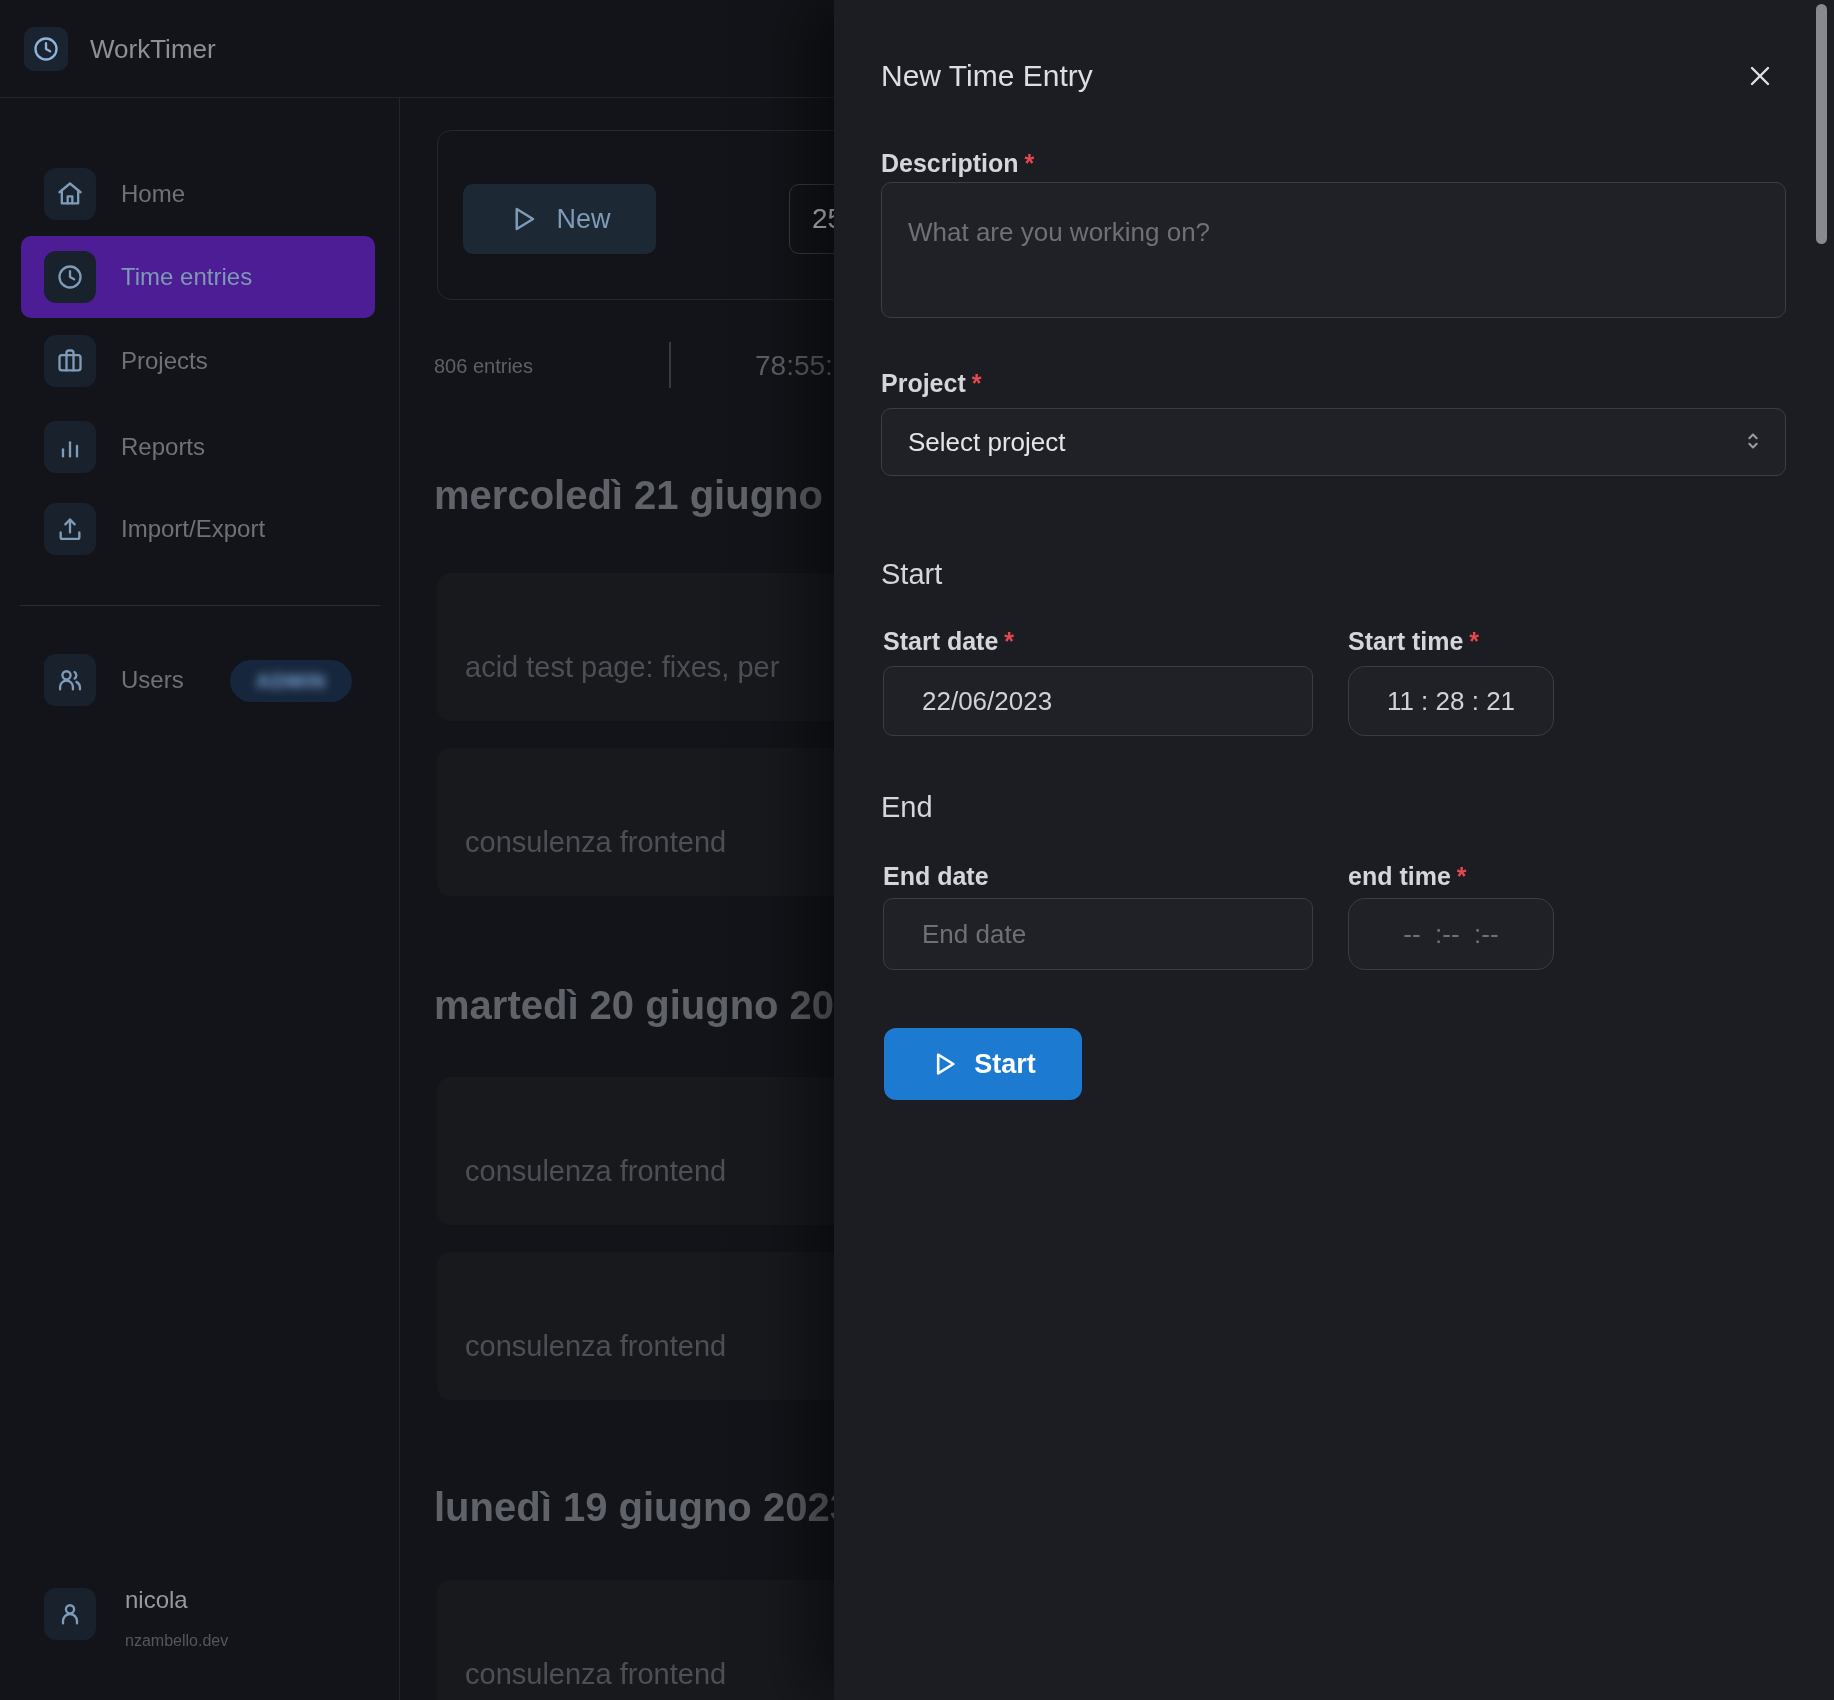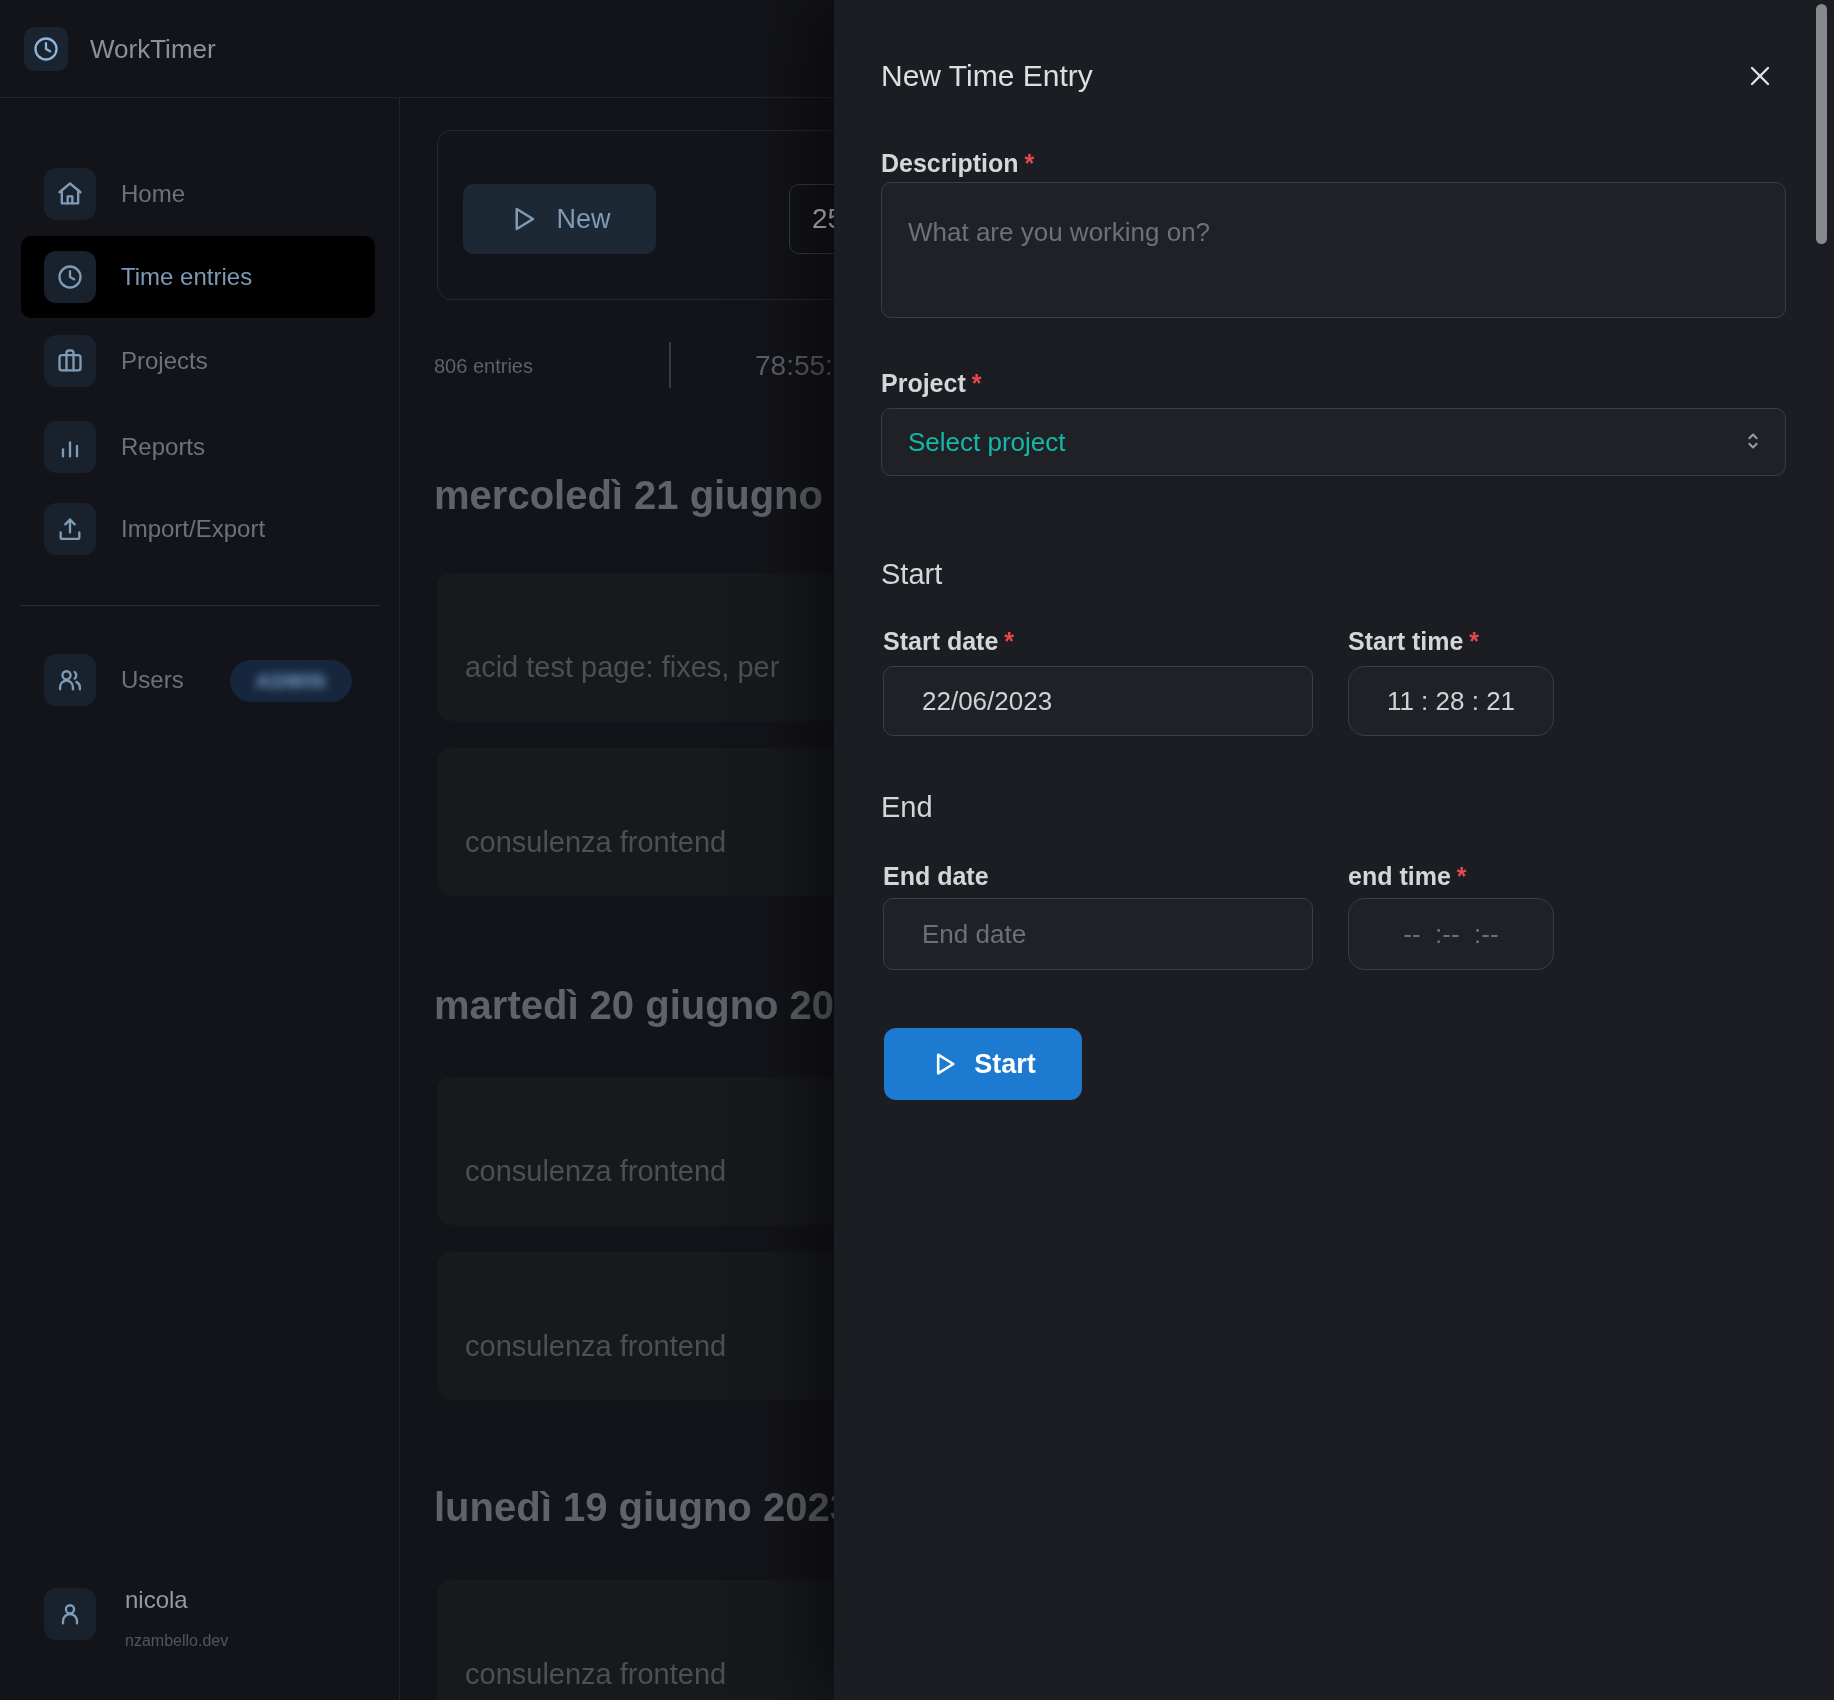--- a/index.html
+++ b/index.html
@@ -8,21 +8,21 @@
   .app { position:relative; width:1834px; height:1700px; background:#131419; overflow:hidden; color:#c7c9cd; }
 
   
   .topbar { position:absolute; left:0; top:0; width:1834px; height:98px; border-bottom:1px solid #232529; display:flex; align-items:center; }
   .logo-box { position:absolute; left:24px; top:27px; width:44px; height:44px; border-radius:10px; background:#1a2431; display:flex; align-items:center; justify-content:center; color:#8fb3da; }
   .app-title { position:absolute; left:90px; top:0; height:98px; display:flex; align-items:center; font-size:26px; font-weight:500; color:#8d9096; }
 
   
   .sidebar { position:absolute; left:0; top:98px; width:400px; height:1602px; border-right:1px solid #232529; }
   .nav-item { position:absolute; left:21px; width:354px; height:82px; border-radius:10px; display:flex; align-items:center; cursor:pointer; }
-  .nav-item.active { background:#000000; }
+  .nav-item.active { background:#4c1d95; }
   .icon-box { width:52px; height:52px; border-radius:12px; background:#19212c; display:flex; align-items:center; justify-content:center; color:#7e9bb8; margin-left:23px; flex:none; }
   .nav-label { margin-left:25px; font-size:24px; color:#6e7278; white-space:nowrap; }
   .nav-item.active .nav-label { color:#7e99b4; }
   .sidebar-divider { position:absolute; left:20px; top:507px; width:360px; height:1px; background:#2a2c30; }
   .badge { position:absolute; left:230px; top:562px; width:122px; height:42px; border-radius:21px; background:#16263c; display:flex; align-items:center; justify-content:center; overflow:hidden; }
   .badge span { font-size:20px; font-weight:700; letter-spacing:1px; color:#7fa6d4; filter:blur(5px); }
   .user-block { position:absolute; left:0; top:1482px; width:400px; height:120px; }
   .avatar-box { position:absolute; left:44px; top:8px; width:52px; height:52px; border-radius:12px; background:#19212c; display:flex; align-items:center; justify-content:center; color:#7e9bb8; }
   .user-name { position:absolute; left:125px; top:6px; font-size:24px; color:#97999e; }
   .user-domain { position:absolute; left:125px; top:52px; font-size:16px; color:#53565c; }
@@ -44,21 +44,21 @@
   .panel { position:absolute; left:834px; top:0; width:1000px; height:1700px; background:#1b1d22; box-shadow:-24px 0 60px rgba(0,0,0,.5); z-index:10; }
   .panel-title { position:absolute; left:47px; top:58px; font-size:30px; line-height:36px; font-weight:500; color:#dcdee1; }
   .close-btn { position:absolute; left:906px; top:56px; width:40px; height:40px; background:transparent; border:none; color:#dfe0e3; cursor:pointer; display:flex; align-items:center; justify-content:center; }
   .field-label { position:absolute; font-size:25px; line-height:30px; font-weight:600; color:#d4d6d9; white-space:nowrap; }
   .req { color:#e5484d; margin-left:6px; font-weight:600; }
   .section-heading { position:absolute; left:47px; font-size:29px; font-weight:500; color:#d4d6d9; }
   .tx { background:#1f2126; border:1px solid #3a3d43; border-radius:10px; color:#d0d2d6; font-family:inherit; font-size:26px; }
   .tx::placeholder { color:#6d7075; opacity:1; }
   textarea.tx { position:absolute; left:47px; top:182px; width:905px; height:136px; padding:34px 26px; resize:none; }
   .select-wrap { position:absolute; left:47px; top:408px; width:905px; height:68px; }
-  .select-box { width:100%; height:100%; background:#1f2126; border:1px solid #3a3d43; border-radius:10px; display:flex; align-items:center; padding-left:26px; color:#14b8a6; font-size:26px; cursor:pointer; }
+  .select-box { width:100%; height:100%; background:#1f2126; border:1px solid #3a3d43; border-radius:10px; display:flex; align-items:center; padding-left:26px; color:#e5e5e5; font-size:26px; cursor:pointer; }
   .select-chevron { position:absolute; right:22px; top:22px; color:#9a9da2; }
   .inp { position:absolute; height:70px; padding-left:38px; }
   .inp.center { text-align:center; padding-left:0;border-radius:17px; }
   .start-btn { position:absolute; left:50px; top:1028px; width:198px; height:72px; border:none; border-radius:12px; background:#1c7ad0; color:#ffffff; display:flex; align-items:center; justify-content:center; gap:16px; font-size:27px; font-weight:600; font-family:inherit; cursor:pointer; }
   .panel-scrollbar { position:absolute; left:982px; top:4px; width:11px; height:240px; border-radius:6px; background:#87898d; cursor:pointer; }
   svg { display:block; }
 </style>
 </head>
 <body>
 

